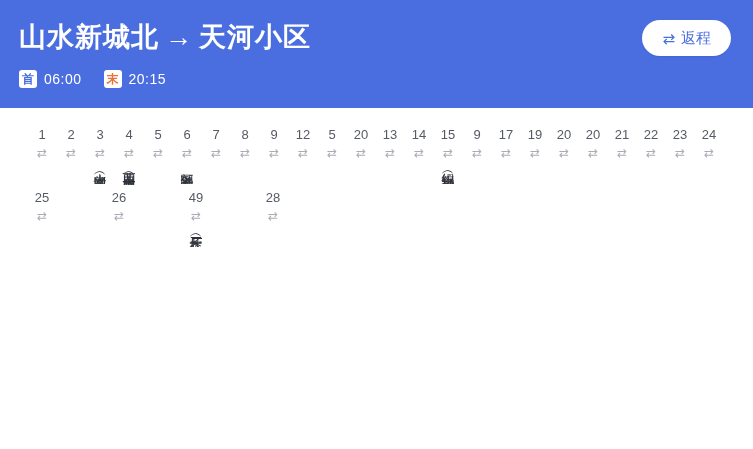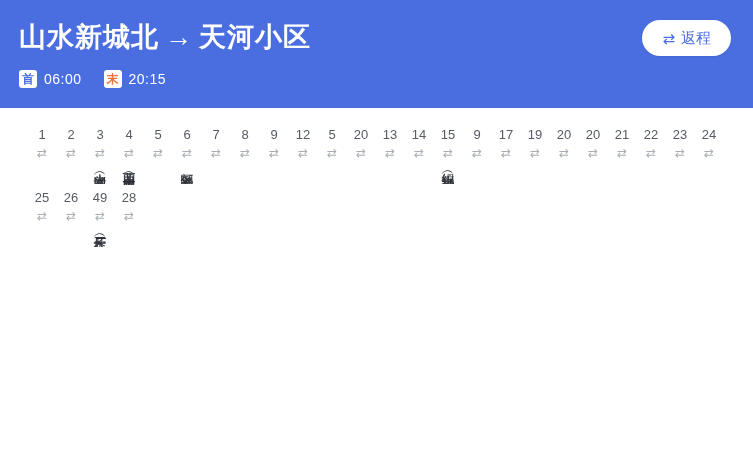--- a/index.html
+++ b/index.html
@@ -92,21 +92,21 @@
   }
 
   
   .stops-area {
     padding: 18px 20px 0 28px;
   }
   .stop-row {
     display: flex;
     align-items: flex-start;
   }
-  .stop-row + .stop-row { margin-top: 4px; }
+  .stop-row + .stop-row { margin-top: 4px; gap: 48px; }
 
   .stop {
     width: 28px;
     margin-right: 1px;
     display: flex;
     flex-direction: column;
     align-items: center;
     cursor: pointer;
   }
   .stop-num {

